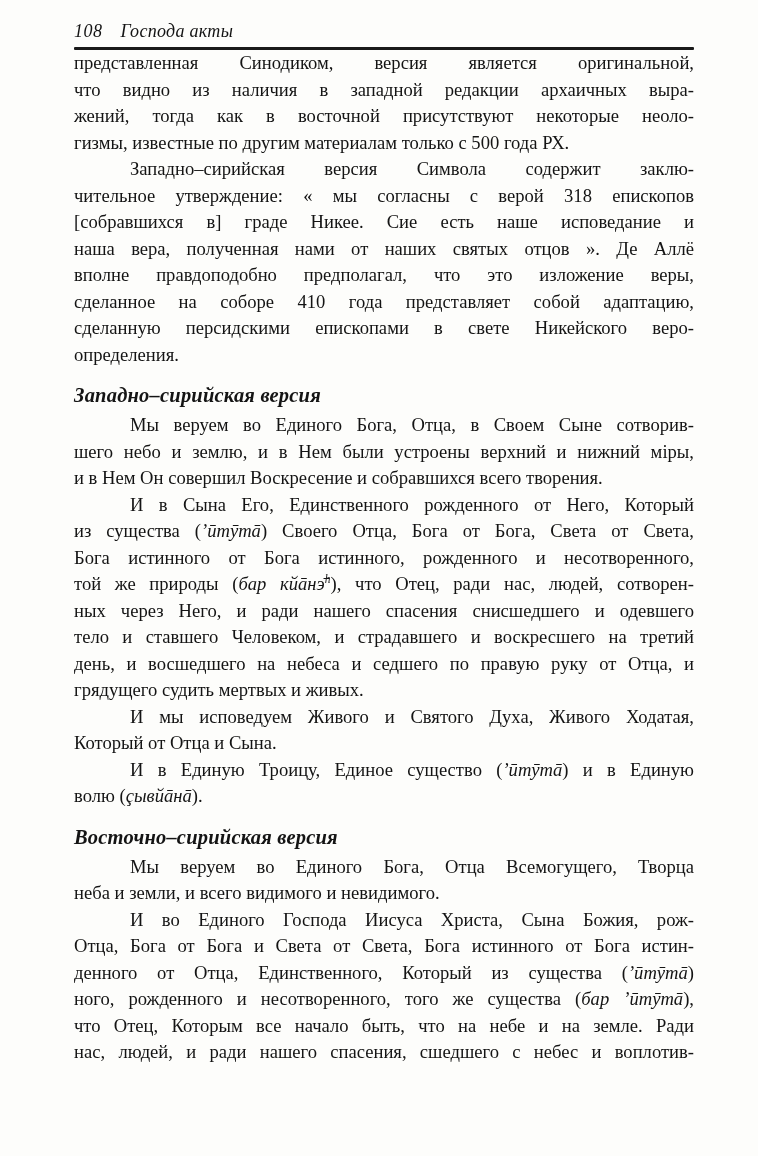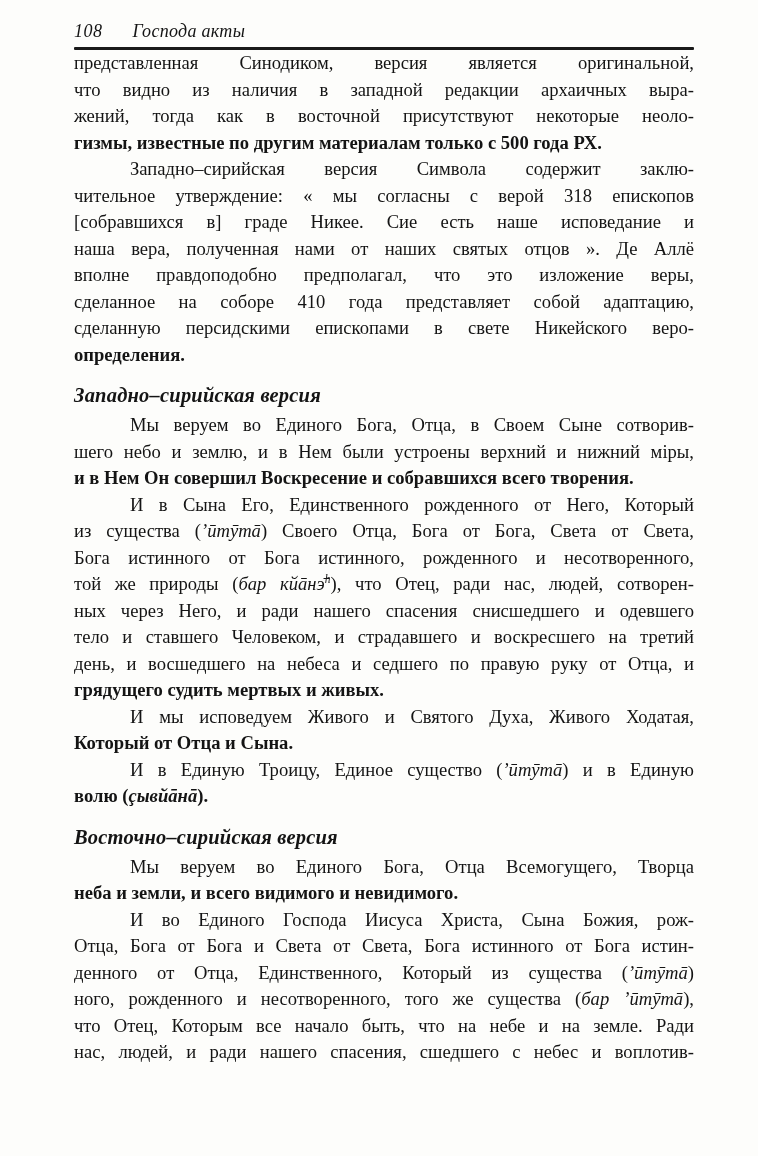--- a/index.html
+++ b/index.html
@@ -21,21 +21,21 @@
   }
   .running-header {
     display: flex;
     align-items: baseline;
     font-style: italic;
     font-size: 18px;
     line-height: 22px;
     padding-bottom: 5px;
   }
   .page-number {
-    margin-right: 30px;
+    margin-right: 18px;
     letter-spacing: 0.5px;
   }
   .running-title {
     letter-spacing: 0.3px;
   }
   .header-rule {
     height: 3px;
     background: #1a1a1a;
     border-radius: 1px;
     box-shadow: 0 -3px 0 -2px #2a2a2a;
@@ -47,21 +47,20 @@
   .paragraph {
     margin: 0;
   }
   .text-line {
     text-align: justify;
     text-align-last: justify;
   }
   .text-line.last {
     text-align: center;
     text-align-last: left;
-    font-weight: bold;
   }
   .text-line.indent {
     text-indent: 56px;
   }
   .it {
     font-style: italic;
   }
   sup.it {
     font-size: 0.62em;
     line-height: 0;

